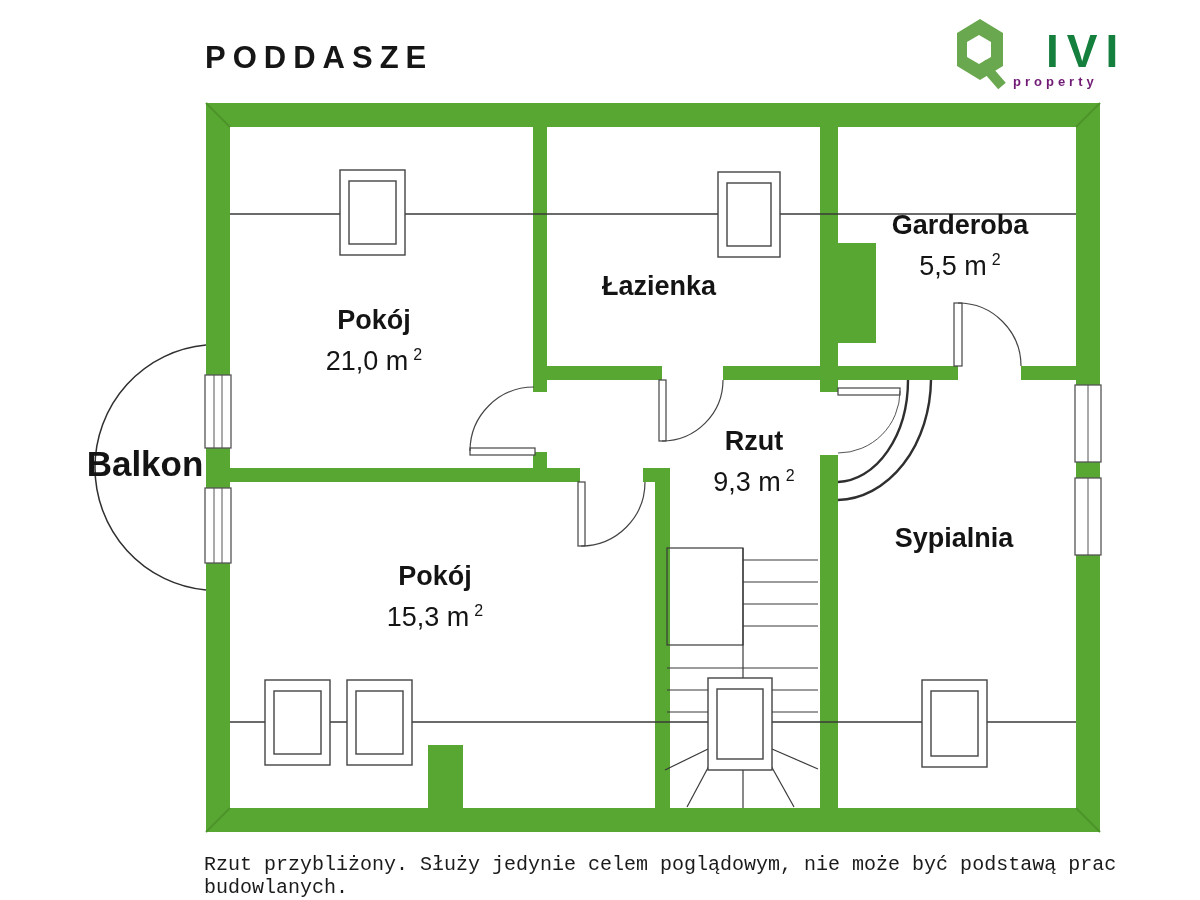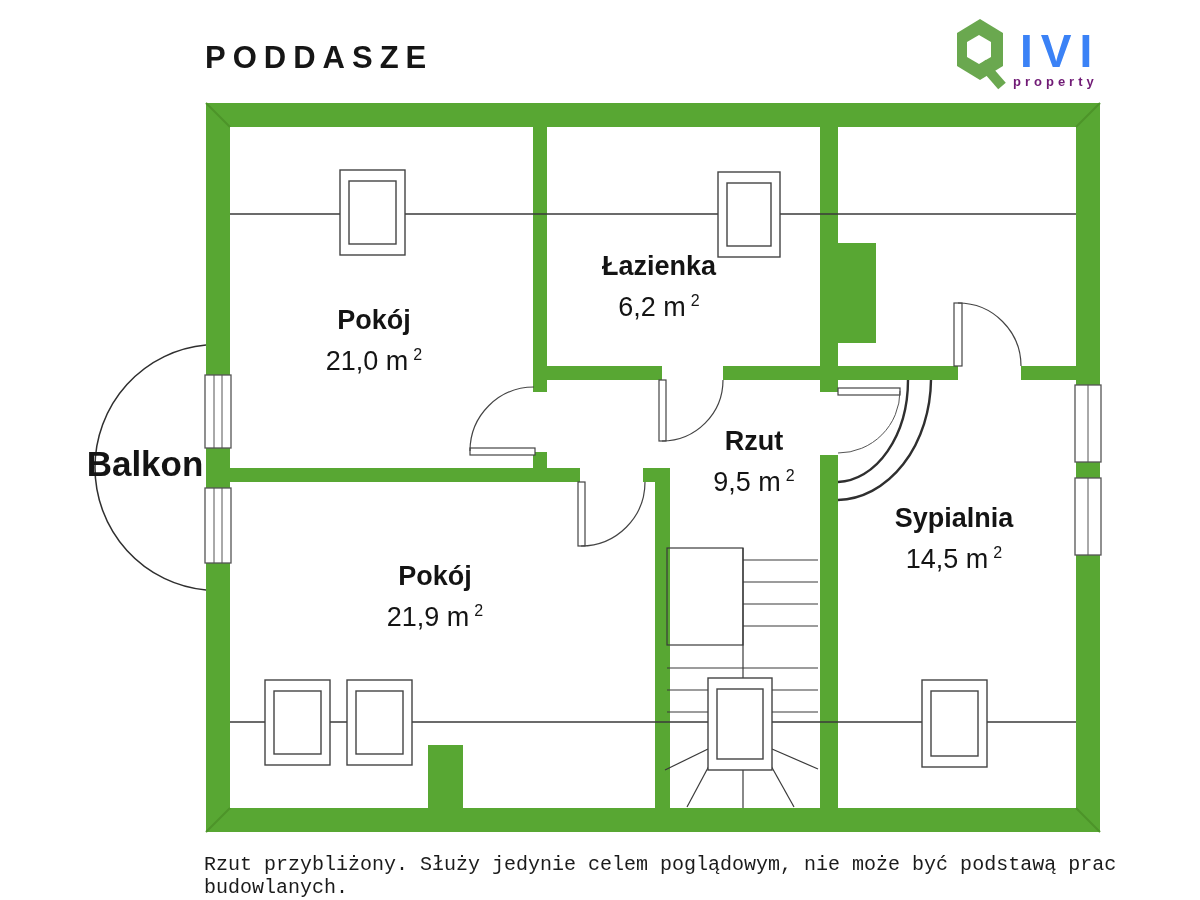--- a/index.html
+++ b/index.html
@@ -4,22 +4,22 @@
 <style>
   html,body{margin:0;padding:0;background:#ffffff;}
   body{width:1200px;height:900px;overflow:hidden;
        font-family:"Liberation Sans", sans-serif; color:#1b1b1b;}
   .stage{position:relative;width:1200px;height:720px;background:#fff;}
   svg.plan{position:absolute;left:0;top:0;}
 
   .page-title{position:absolute;left:205px;top:40px;
       font-size:31px;font-weight:bold;letter-spacing:7px;color:#161616;}
 
-  .logo-text{position:absolute;left:1020px;top:28px;
-      font-size:46px;font-weight:bold;letter-spacing:8px;color:#3b82f6;line-height:1;}
+  .logo-text{position:absolute;left:1046px;top:28px;
+      font-size:46px;font-weight:bold;letter-spacing:8px;color:#15803d;line-height:1;}
   .logo-sub{position:absolute;left:1013px;top:74px;
       font-size:13px;font-weight:bold;letter-spacing:4px;color:#701a75;}
 
   .room-label{position:absolute;transform:translate(-50%,-50%);
       text-align:center;white-space:nowrap;}
   .rname{font-size:27px;font-weight:bold;line-height:36px;color:#141414;}
   .rarea{font-size:27px;line-height:34px;color:#141414;}
   .rarea sup{font-size:16px;margin-left:5px;vertical-align:10px;}
   .balkon .rname{font-size:35px;}
 
@@ -175,37 +175,39 @@
     </g>
   </svg>
 
   <div class="room-label" style="left:374px;top:340px">
     <div class="rname">Pokój</div>
     <div class="rarea"><span>21,0 m</span><sup>2</sup></div>
   </div>
 
   <div class="room-label" style="left:659px;top:286px">
     <div class="rname">Łazienka</div>
-    <div class="rarea"><span>6,2 m</span><sup>2</sup></div>
-  </div>
-
+  </div>
+
+  <div class="room-label" style="left:960px;top:245px">
+    <div class="rname">Garderoba</div>
+    <div class="rarea"><span>5,5 m</span><sup>2</sup></div>
+  </div>
 
   <div class="room-label" style="left:754px;top:461px">
     <div class="rname">Rzut</div>
-    <div class="rarea"><span>9,5 m</span><sup>2</sup></div>
+    <div class="rarea"><span>9,3 m</span><sup>2</sup></div>
   </div>
 
   <div class="room-label" style="left:954px;top:538px">
     <div class="rname">Sypialnia</div>
-    <div class="rarea"><span>14,5 m</span><sup>2</sup></div>
   </div>
 
   <div class="room-label" style="left:435px;top:596px">
     <div class="rname">Pokój</div>
-    <div class="rarea"><span>21,9 m</span><sup>2</sup></div>
+    <div class="rarea"><span>15,3 m</span><sup>2</sup></div>
   </div>
 
   <div class="room-label balkon" style="left:145px;top:464px">
     <div class="rname">Balkon</div>
   </div>
 
   <div class="disclaimer">Rzut przybliżony. Służy jedynie celem poglądowym, nie może być podstawą prac budowlanych.</div>
 </div>
 
 </body></html>

